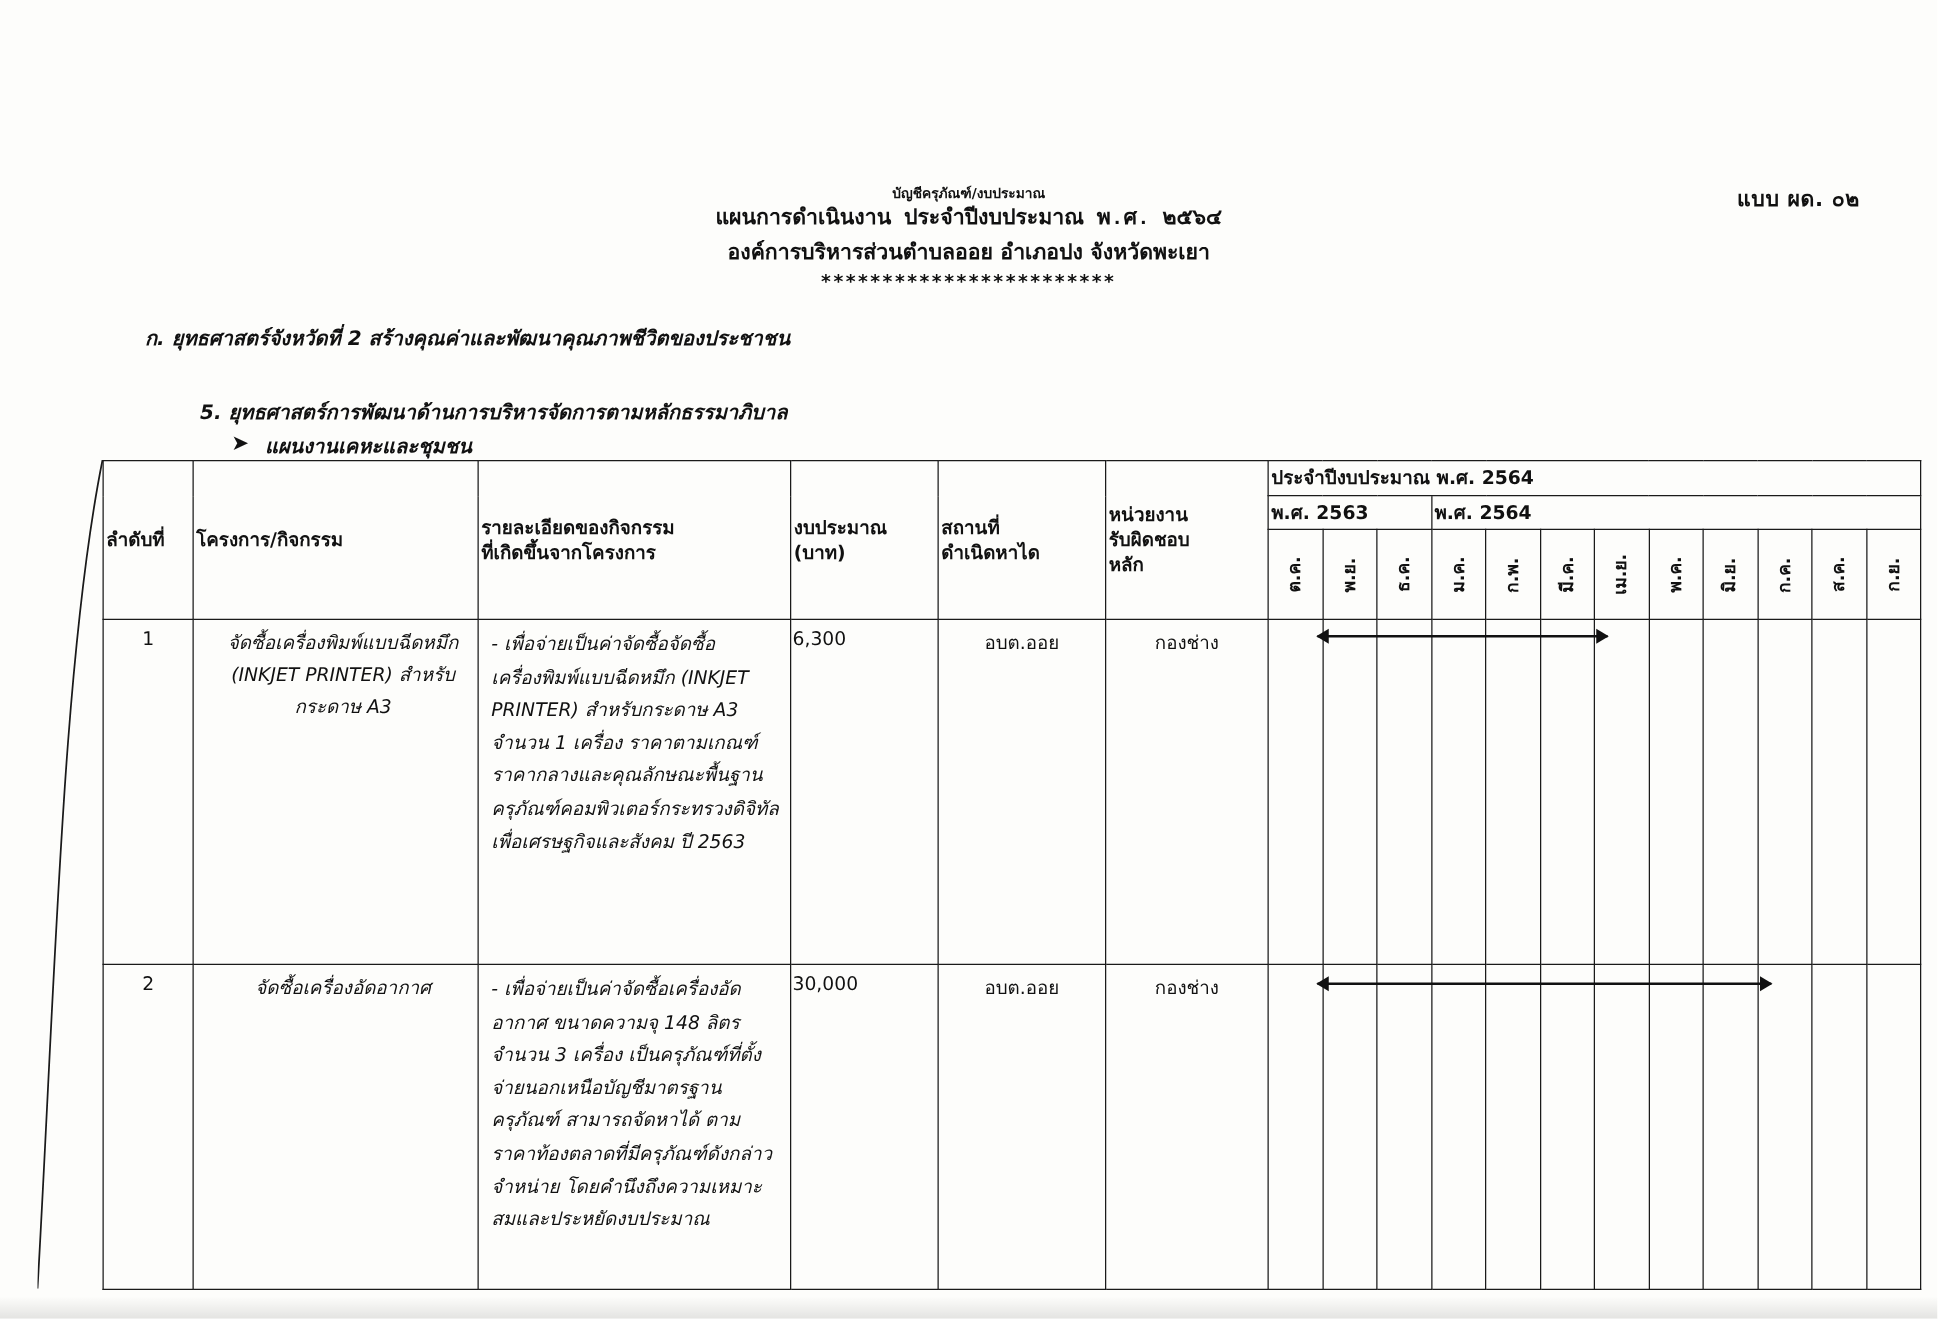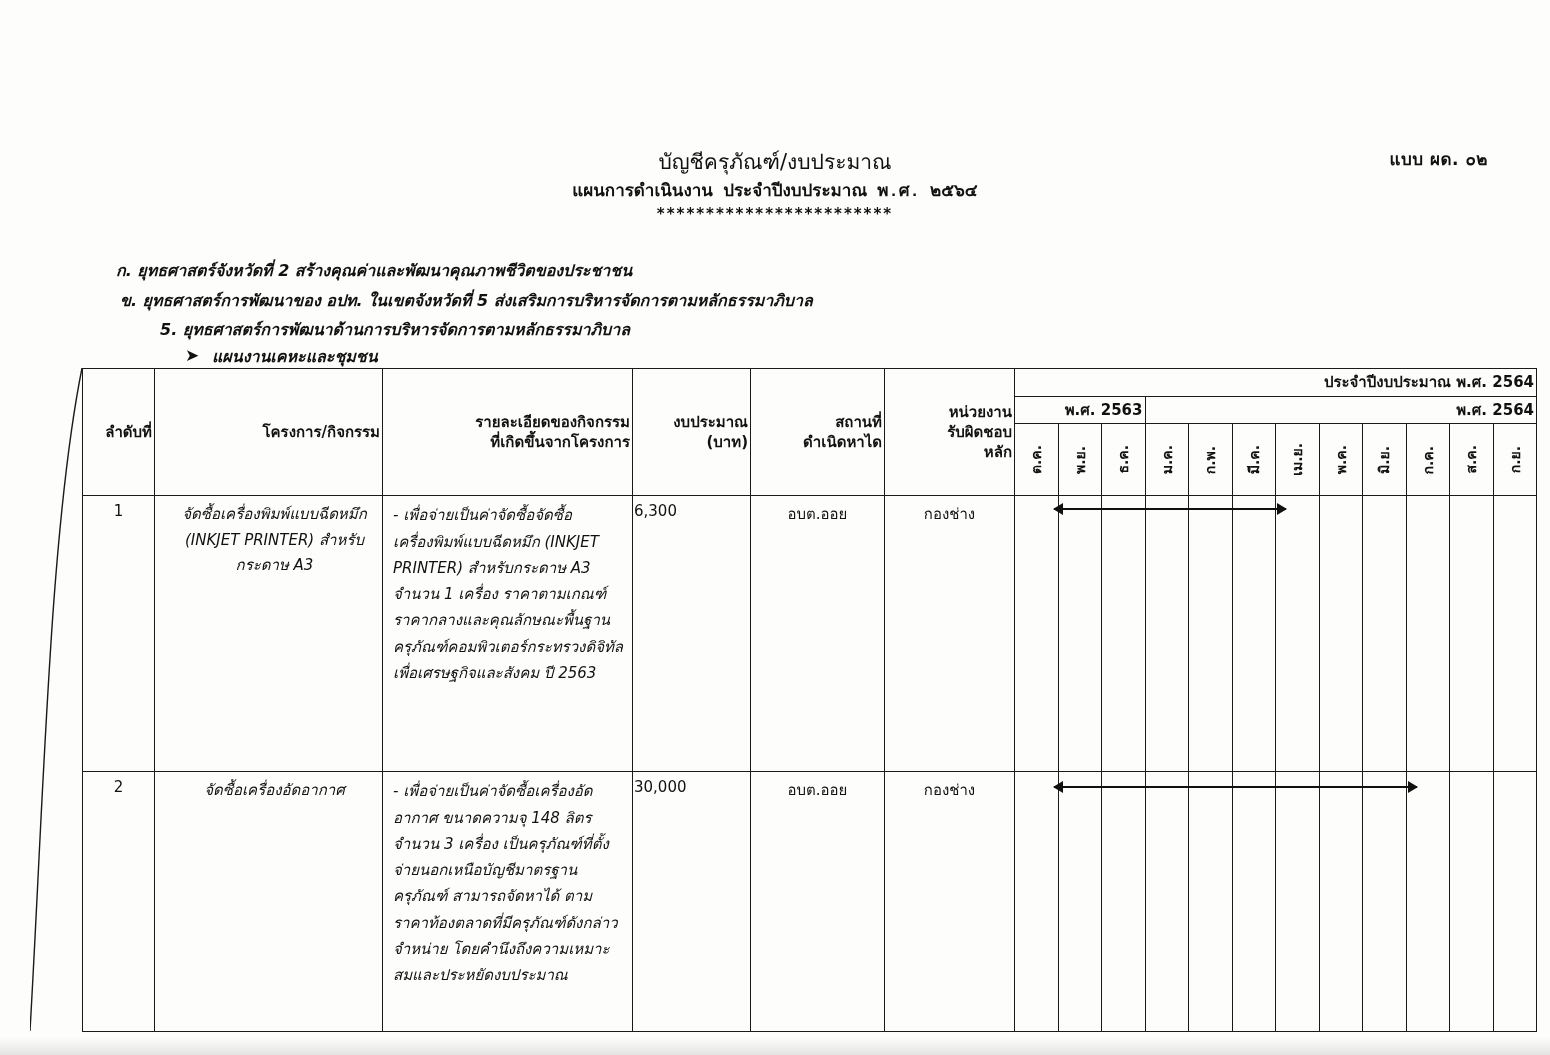--- a/index.html
+++ b/index.html
@@ -33,22 +33,22 @@
   }
   .title-block {
     position: absolute;
     top: 146px;
     left: 0;
     width: 1550px;
     text-align: center;
     line-height: 1.55;
   }
   .title-block .t1 {
-    font-size: 21px;
-    font-weight: normal;
+    font-size: 11px;
+    font-weight: bold;
   }
   .title-block .t2 {
     font-size: 17px;
     font-weight: bold;
     font-family: Liberation Mono, monospace;
   }
   .title-block .t3 {
     font-size: 17px;
     font-weight: bold;
   }
@@ -90,21 +90,21 @@
     border-collapse: collapse;
     width: 100%;
     table-layout: fixed;
   }
   table.main th, table.main td {
     border: 1px solid #1a1a1a;
     vertical-align: top;
     font-size: 15px;
   }
   table.main th {
-    text-align: right;
+    text-align: left;
     vertical-align: middle;
     font-weight: bold;
     padding: 3px 2px;
     line-height: 1.35;
   }
 
   
   .hdr-main { height: 28px; }
   .hdr-year { height: 26px; }
   .hdr-month { height: 72px; }
@@ -208,25 +208,25 @@
 </head>
 <body>
 
 <div class="page">
 
   <div class="form-code">แบบ ผด. ๐๒</div>
 
   <div class="title-block">
     <div class="t1">บัญชีครุภัณฑ์/งบประมาณ</div>
     <div class="t2">แผนการดำเนินงาน  ประจำปีงบประมาณ  พ.ศ. ๒๕๖๔</div>
+    <div class="t3">องค์การบริหารส่วนตำบลออย  อำเภอปง  จังหวัดพะเยา</div>
     <div class="stars">************************</div>
   </div>
 
   <div class="strategy s1">ก. ยุทธศาสตร์จังหวัดที่ 2 สร้างคุณค่าและพัฒนาคุณภาพชีวิตของประชาชน</div>
-  <div class="strategy s2">ข. ยุทธศาสตร์การพัฒนาของ อปท. ในเขตจังหวัดที่ 5 ส่งเสริมการบริหารจัดการตามหลักธรรมาภิบาล</div>
   <div class="strategy s3">5. ยุทธศาสตร์การพัฒนาด้านการบริหารจัดการตามหลักธรรมาภิบาล</div>
   <div class="arrow-bullet">➤</div>
   <div class="strategy s4">แผนงานเคหะและชุมชน</div>
 
   <div class="table-wrap">
     <table class="main">
       <colgroup>
         <col class="col-no">
           <col class="col-proj">
           <col class="col-detail">

